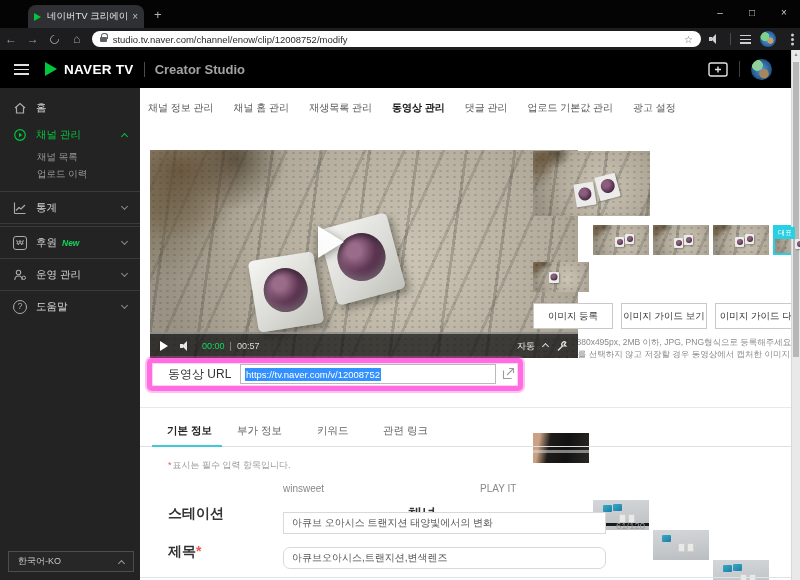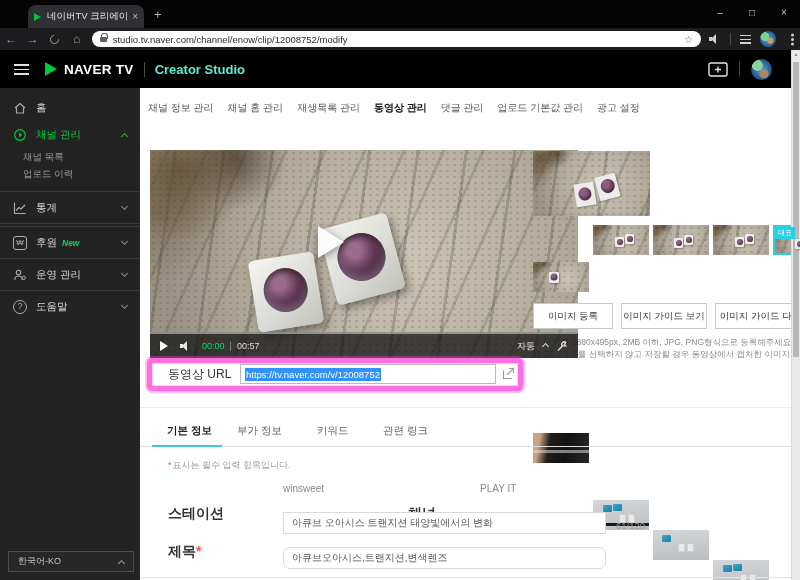--- a/index.html
+++ b/index.html
@@ -47,54 +47,54 @@
 
   
   .appbar { position:absolute; left:0; top:50px; width:800px; height:38px; background:#000;
             display:flex; align-items:center; }
   .hamburger { width:15px; height:11px; margin-left:14px;
     background:repeating-linear-gradient(to bottom,#e0e0e0 0 1.6px,transparent 1.6px 4.7px); }
   .logo-play { width:0; height:0; border-top:7px solid transparent; border-bottom:7px solid transparent;
                border-left:12px solid #00c73c; margin:0 7px 0 16px; }
   .brand { font-size:13.5px; font-weight:bold; color:#fff; letter-spacing:.3px; }
   .appbar-sep { width:1px; height:15px; background:#4c4c4c; margin:0 10px; }
-  .product { font-size:13px; font-weight:bold; color:#5eead4; }
+  .product { font-size:13px; font-weight:bold; color:#a3a3a3; }
   .appbar-right { margin-left:auto; display:flex; align-items:center; gap:11px; margin-right:28px; }
   .appbar-sep2 { width:1px; height:16px; background:#3f3f3f; }
   .hdr-avatar { width:21px; height:21px; border-radius:50%;
     background:radial-gradient(circle at 30% 30%,#8fd09a 0 25%,transparent 28%),
                radial-gradient(circle at 62% 70%,#a8855c 0 22%,transparent 26%),
                radial-gradient(circle at 50% 50%,#4f9fe0,#173f6e 85%); }
 
   
   .sidebar { position:absolute; left:0; top:88px; width:140px; height:492px; background:#232323;
              color:#d6d6d6; padding-top:6px; }
   .side-item { display:flex; align-items:center; height:27px; padding:0 13px; font-size:10.5px; }
   .side-item .s-ico { width:14px; height:14px; margin-right:9px; flex:0 0 auto; color:#ababab; }
   .side-item.active, .side-item.active .s-ico { color:#00c73c; }
-  .side-sub { padding:0 0 7px 23px; }
+  .side-sub { padding:0 0 7px 37px; }
   .side-sub div { font-size:9.5px; color:#9a9a9a; line-height:17px; }
   .side-div { height:1px; background:#3a3a3a; margin:2px 0; }
   .chev { display:inline-block; width:5px; height:5px; border-right:1.3px solid #8a8a8a;
           border-bottom:1.3px solid #8a8a8a; margin-left:auto; }
   .chev.up { transform:rotate(-135deg); margin-top:3px; }
   .chev.down { transform:rotate(45deg); margin-bottom:3px; }
   .badge-new { font-size:8.5px; color:#17d15b; font-style:italic; font-weight:bold; margin-left:5px; }
   .qmark { width:13px; height:13px; border:1.2px solid #ababab; border-radius:50%;
            font-size:9px; color:#ababab; text-align:center; line-height:11px; }
   .won-ico { width:13px; height:13px; border:1.2px solid #ababab; border-radius:3px;
              font-size:8px; color:#ababab; text-align:center; line-height:11px; }
 
   .lang-box { position:absolute; left:8px; top:551px; width:126px; height:21px; background:#272727;
               border:1px solid #4d4d4d; display:flex; align-items:center; padding:0 9px; }
   .lang-box span.txt { font-size:9px; color:#c7c7c7; }
   .lang-box .chev { border-color:#9a9a9a; }
 
   
-  .top-tabs { position:absolute; left:148px; top:101px; display:flex; gap:14px;justify-content:flex-end; }
+  .top-tabs { position:absolute; left:148px; top:101px; display:flex; gap:20px;justify-content:flex-end; }
   .top-tabs span { font-size:10px; color:#555; white-space:nowrap; }
   .top-tabs span.on { font-weight:bold; color:#111; }
 
   
   .player { position:absolute; left:150px; top:150px; width:428px; height:208px; overflow:hidden; background:#8d877a; }
   .img-rock { position:relative;
     background:
       radial-gradient(circle at 7% 10%, rgba(92,70,42,.75), rgba(92,70,42,0) 16%),
       radial-gradient(circle at 20% 4%, rgba(56,44,26,.65), transparent 13%),
       radial-gradient(circle at 2% 30%, rgba(105,88,58,.5), transparent 16%),

